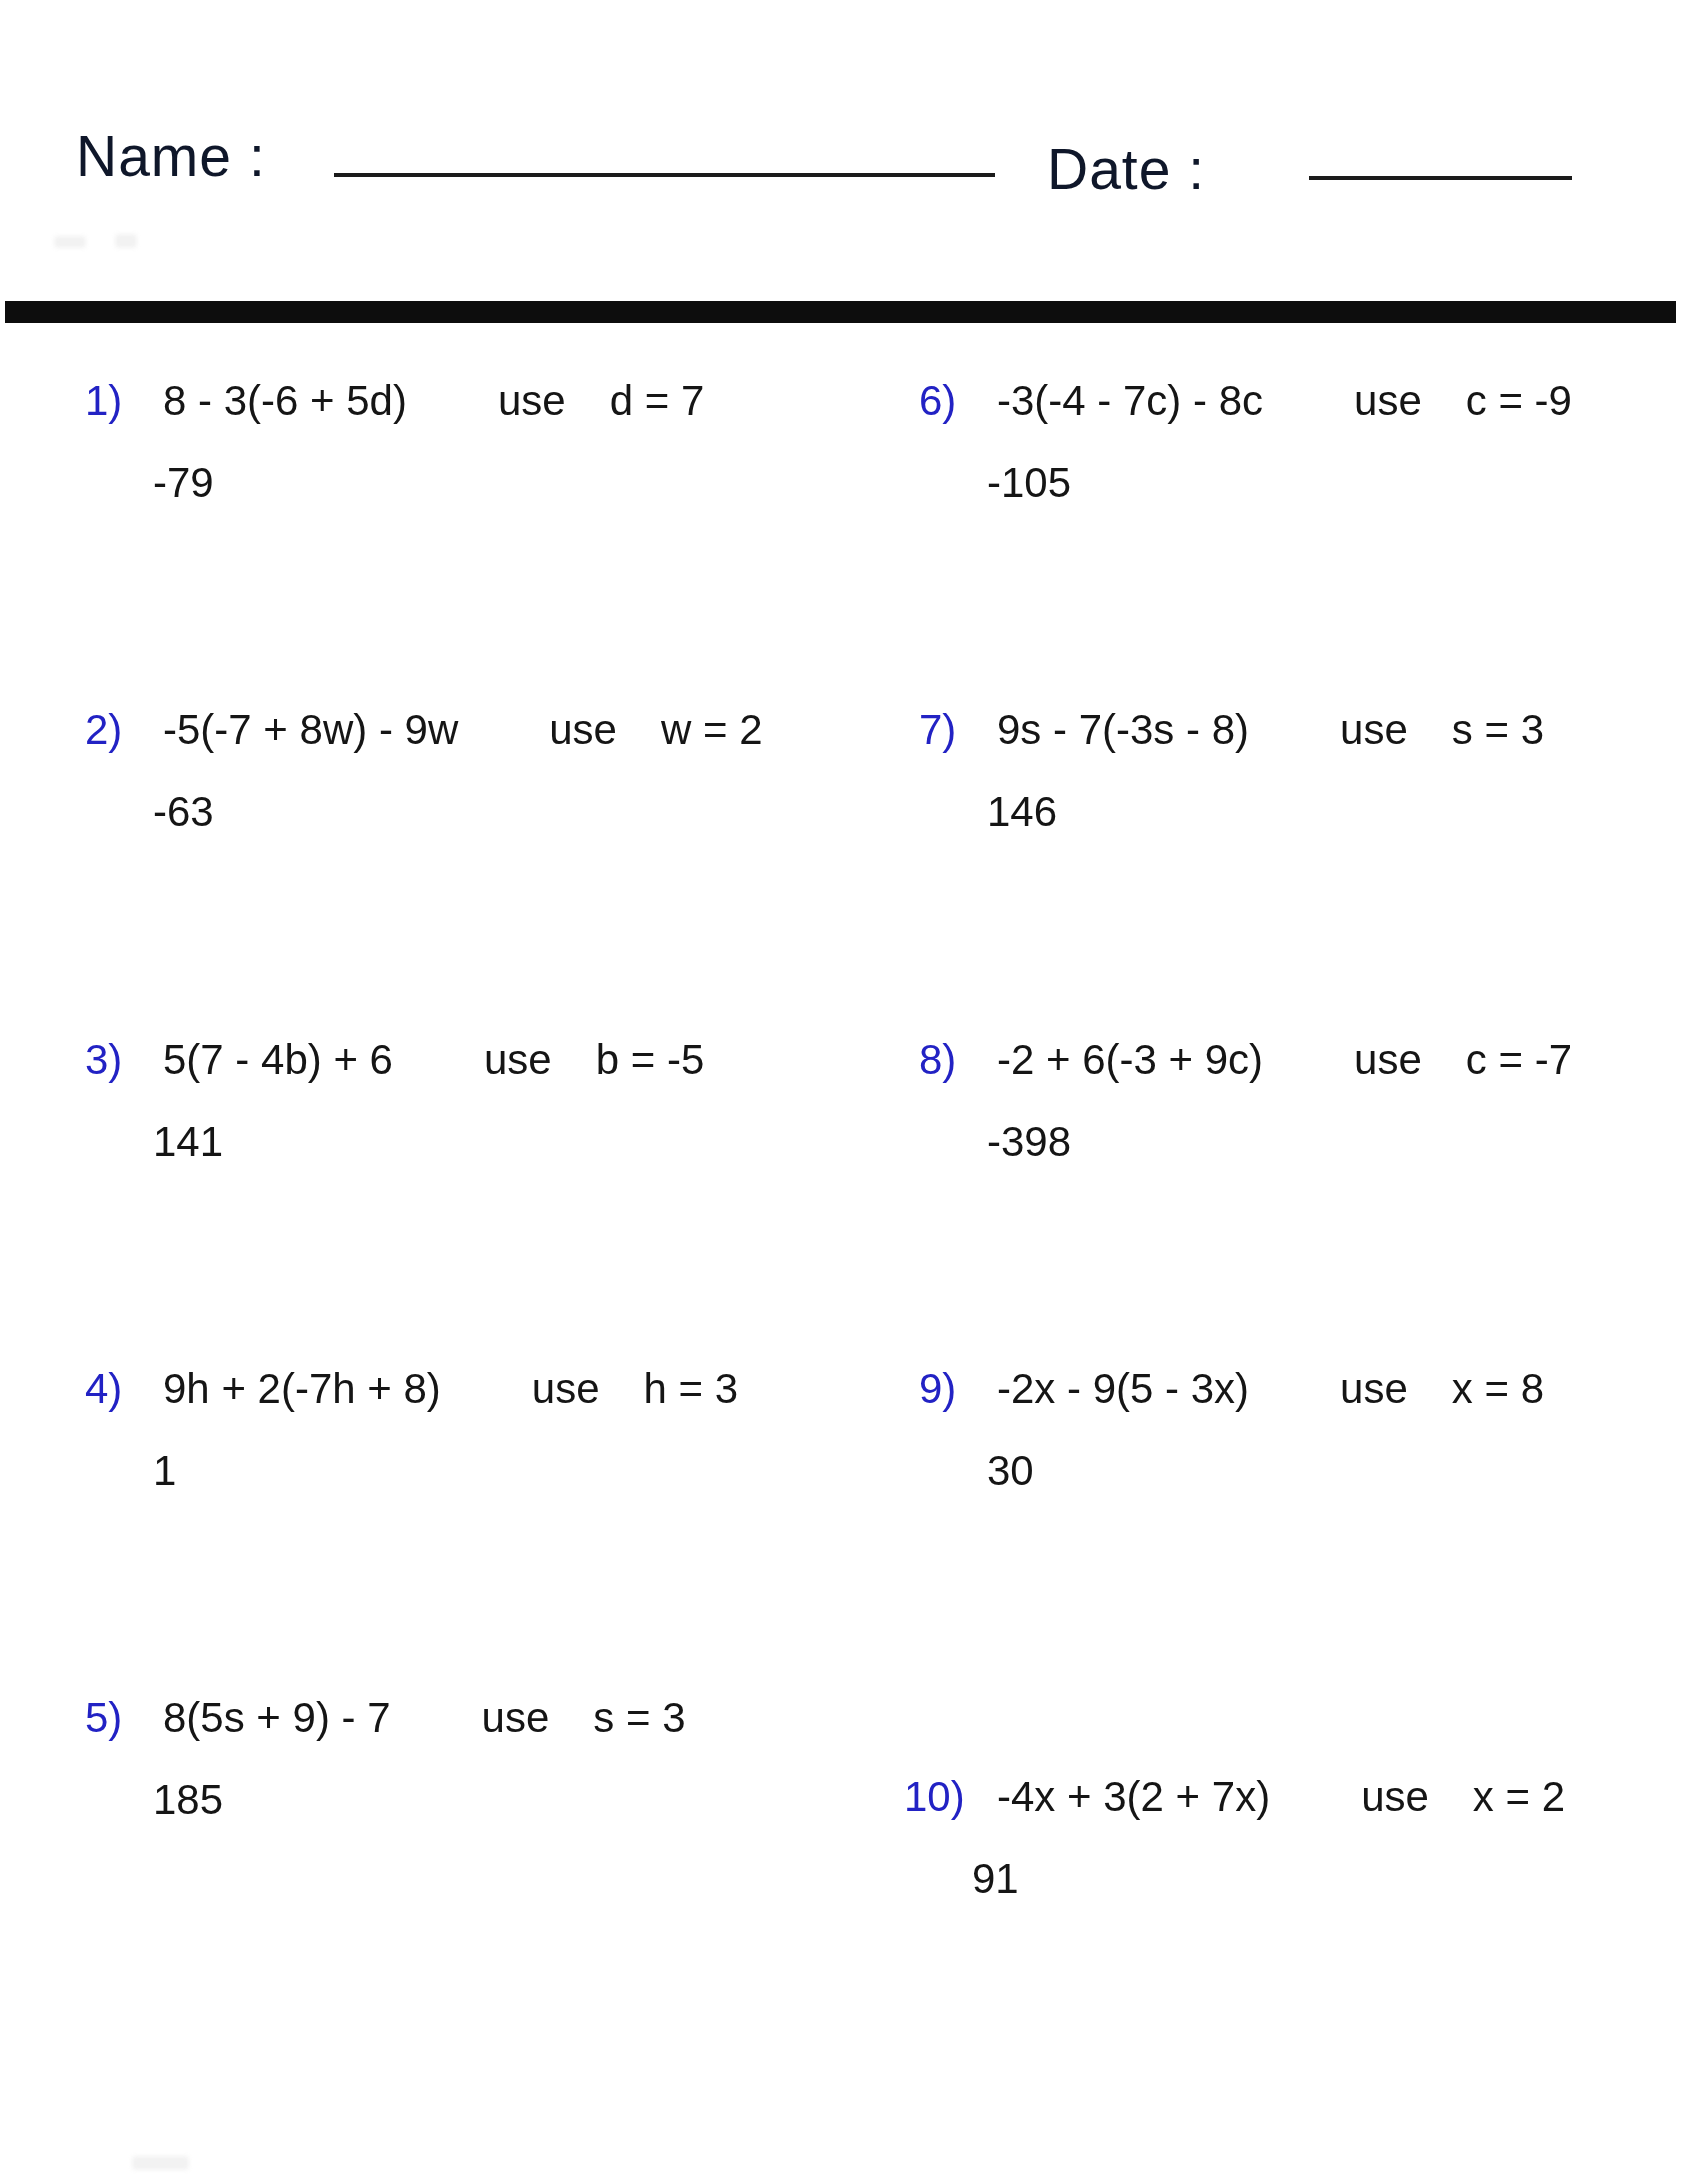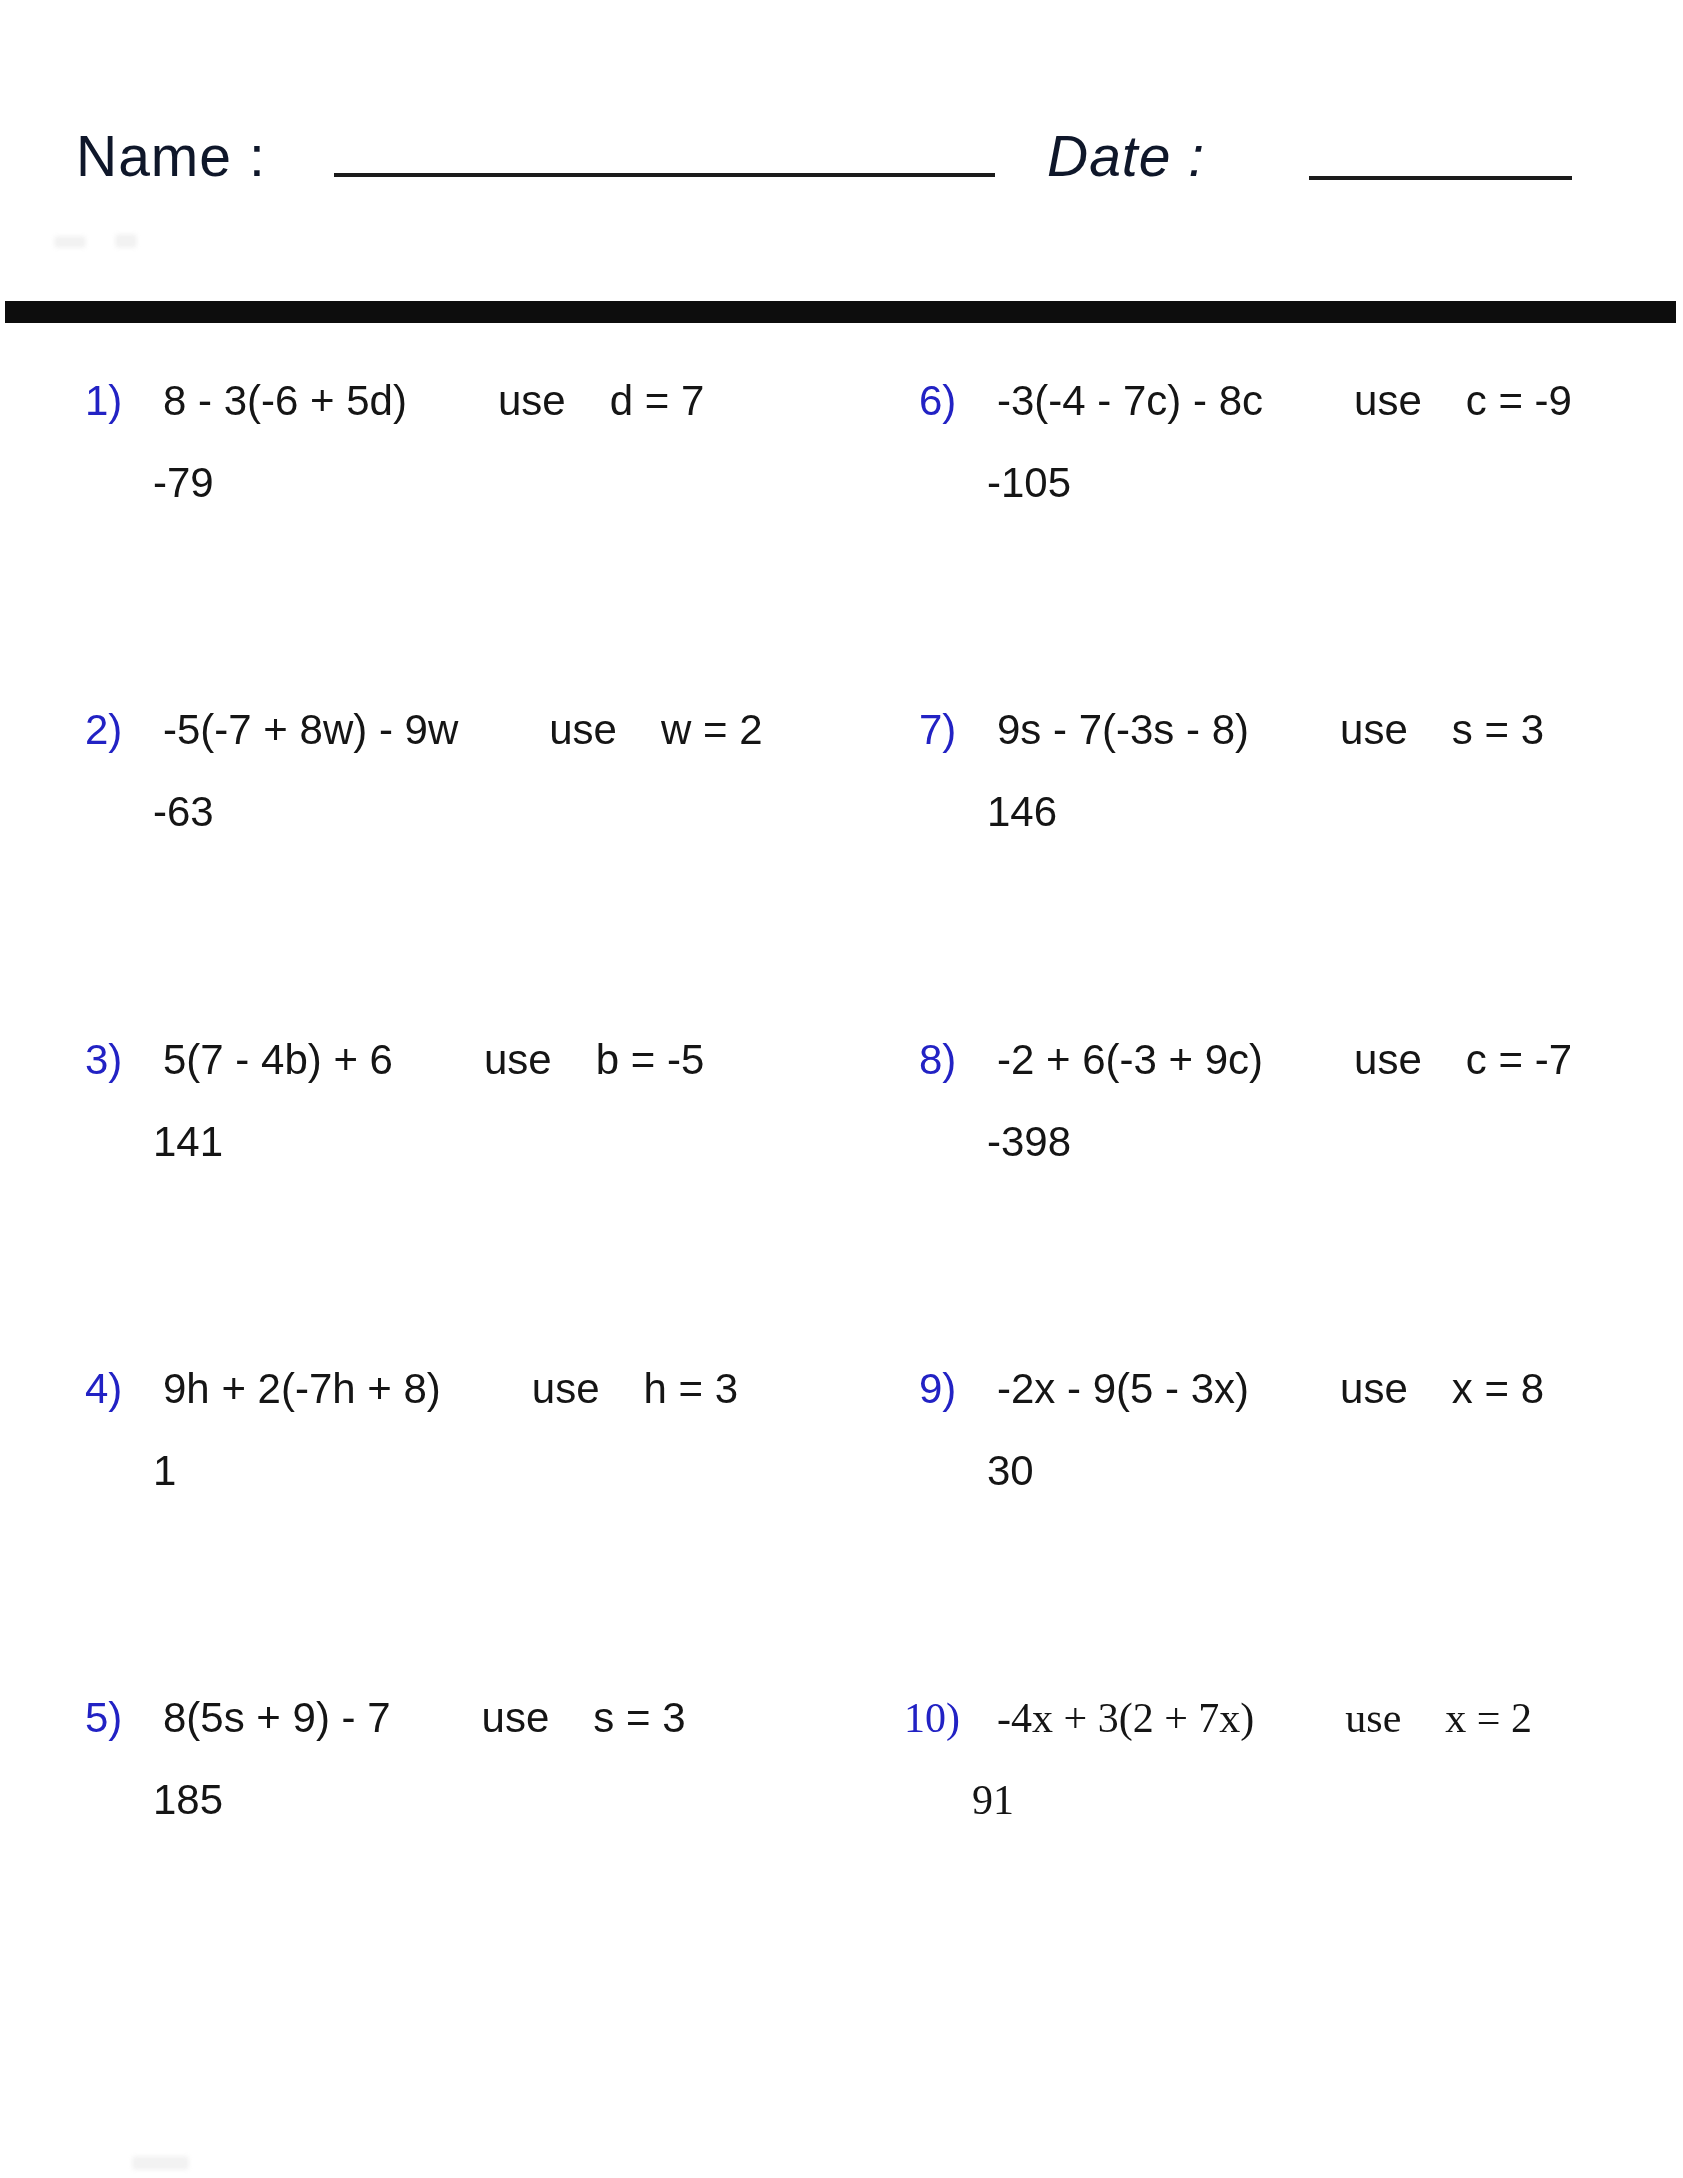--- a/index.html
+++ b/index.html
@@ -67,21 +67,21 @@
   }
 </style>
 </head>
 <body>
 
 <div class="page">
 
   <span class="hdr-label" style="left:76px; top:127px;">Name :</span>
   <div class="hline" style="left:334px; top:173px; width:661px;"></div>
 
-  <span class="hdr-label" style="left:1047px; top:127px;font-style:italic;">Date :</span>
+  <span class="hdr-label" style="left:1047px; top:140px;">Date :</span>
   <div class="hline" style="left:1309px; top:176px; width:263px;"></div>
 
   <div class="smudge" style="left:54px; top:236px; width:32px; height:12px;"></div>
   <div class="smudge" style="left:115px; top:234px; width:22px; height:14px;"></div>
   <div class="smudge" style="left:132px; top:2156px; width:57px; height:14px;"></div>
 
   <div class="rule"></div>
 
   <div class="problem" style="left:85px; top:376px;">
     <div class="pline">
@@ -166,21 +166,21 @@
   <div class="problem" style="left:919px; top:1364px;">
     <div class="pline">
       <span class="pnum">9)</span>
       <span class="pexpr">-2x - 9(5 - 3x)</span>
       <span class="puse">use</span>
       <span class="passign">x = 8</span>
     </div>
     <div class="panswer">30</div>
   </div>
 
-  <div class="problem" style="left:904px; top:1693px;font-family:Liberation Serif, serif;">
+  <div class="problem" style="left:904px; top:1772px;">
     <div class="pline">
       <span class="pnum" style="width:93px;">10)</span>
       <span class="pexpr">-4x + 3(2 + 7x)</span>
       <span class="puse">use</span>
       <span class="passign">x = 2</span>
     </div>
     <div class="panswer" style="">91</div>
   </div>
 
 </div>

